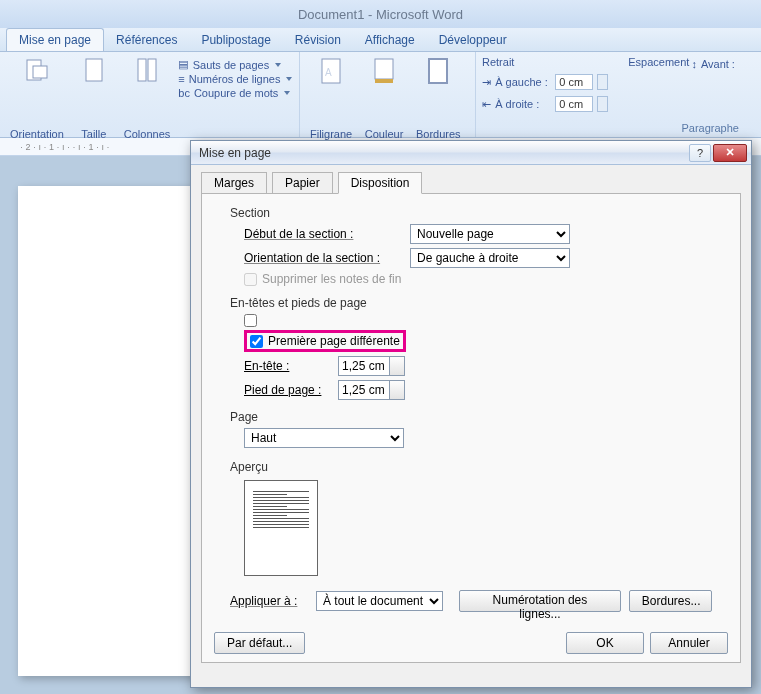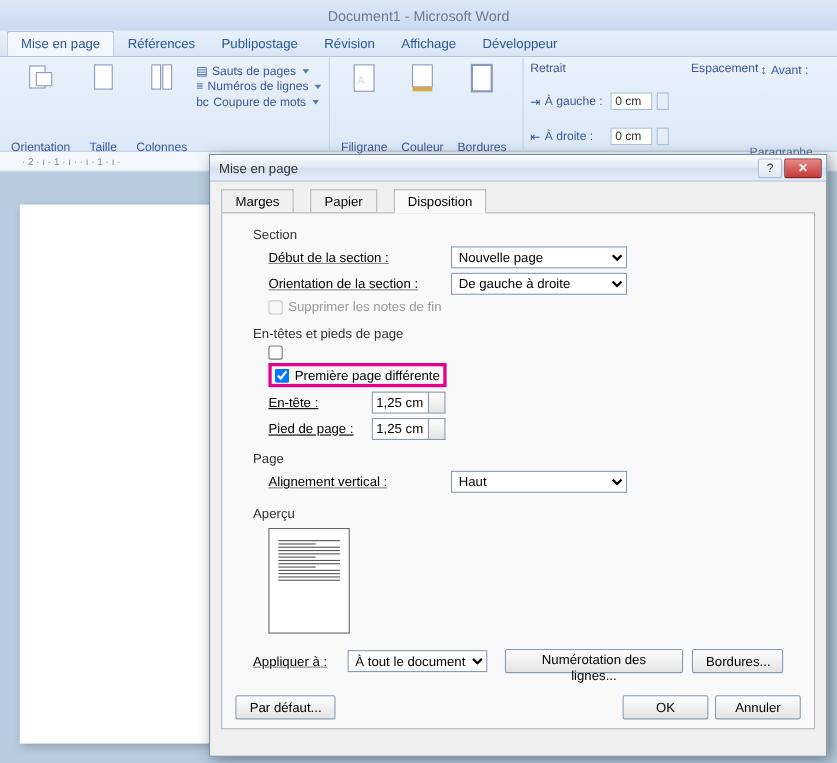--- a/index.html
+++ b/index.html
@@ -37,21 +37,21 @@
 .docarea { background: #b8cce0; height: 538px; position: relative; }
 .page { position: absolute; left: 18px; top: 30px; width: 370px; height: 490px; background: #fff; box-shadow: 2px 3px 8px rgba(0,0,0,.25); }
 
 
 .dialog { position: absolute; left: 190px; top: 140px; width: 562px; height: 548px; background: #f0f0f0; border: 1px solid #7b91ab; box-shadow: 3px 3px 12px rgba(0,0,0,.4); }
 .dlg-title { height: 24px; background: linear-gradient(#fdfdfe, #e2e9f3 48%, #d2def0 52%, #e7eef8); border-bottom: 1px solid #a9c0dc; display: flex; align-items: center; padding: 0 4px 0 8px; font-size: 12px; color: #333; }
 .dlg-title .spacer { flex: 1; }
 .dlg-title .wbtn { width: 22px; height: 18px; margin-left: 2px; border: 1px solid #a9c0dc; background: linear-gradient(#f7fafd,#dfe9f4); display: flex; align-items: center; justify-content: center; cursor: pointer; font-size: 11px; border-radius: 2px; }
 .dlg-title .wbtn.close { width: 34px; background: linear-gradient(#e68a8a,#c23a3a); border-color: #8b2525; color: #fff; font-weight: bold; }
 
-.dlg-tabs { display: flex; padding: 6px 23px 0 10px; gap: 16px; }
+.dlg-tabs { display: flex; padding: 6px 23px 0 10px; gap: 6px; }
 .dlg-tab { padding: 3px 12px; border: 1px solid #b5b5b5; background: #f0f0f0; font-size: 12px; cursor: pointer; position: relative; top: 1px; }
 .dlg-tab.active { background: #f9f9f9; border-bottom: 1px solid #f9f9f9; z-index: 2; }
 .dlg-tab + .dlg-tab { margin-left: -1px; }
 
 .dlg-body { border: 1px solid #b5b5b5; margin: 0 10px 10px 10px; background: #f9f9f9; padding: 8px 28px; height: 470px; position: relative; }
 .section-title { font-size: 12px; color: #333; margin-top: 4px; margin-bottom: 4px; }
 .indent { margin-left: 14px; }
 .row { display: flex; align-items: center; margin: 4px 0; gap: 8px; font-size: 12px; }
 .row label { min-width: 158px; }
 .row label.u { text-decoration: underline; text-decoration-color: #888; }
@@ -167,21 +167,21 @@
             <rect x="5" y="3" width="18" height="24" fill="#fff" stroke="#8899bb" stroke-width="2"></rect>
           </svg>
         <span style="white-space:pre-line">Bordures
 de page</span>
       </div>
     </div>
   </div>
 
   <div class="group" style="flex:1;">
     <div class="group-row" style="gap:20px; padding-top:2px;">
-      <div style="display:flex; flex-direction:column; gap:16px;">
+      <div style="display:flex; flex-direction:column; gap:6px;">
         <div style="color:#3b5998;font-size:11px;">Retrait</div>
         <div class="spin-group">
             <span>⇥</span>
             <span class="lbl">À gauche :</span>
             <span class="val">0 cm</span>
             <span class="spin-arrows"></span>
           </div>
         <div class="spin-group">
             <span>⇤</span>
             <span class="lbl">À droite :</span>
@@ -286,21 +286,20 @@
                 <div class="ar"></div>
               </div>
           </div>
         </div>
       </div>
     </div>
 
     <div class="section-title" style="margin-top:10px;">Page</div>
     <div class="indent">
       <div class="row">
-        <label class="u">Alignement vertical :</label>
         <select class="combo"><option>Haut</option></select>
       </div>
     </div>
 
     <div class="section-title" style="margin-top:12px;">Aperçu</div>
     <div class="preview-box">
       <div class="line"></div>
         <div class="line short"></div>
         <div class="line"></div>
         <div class="line"></div>

